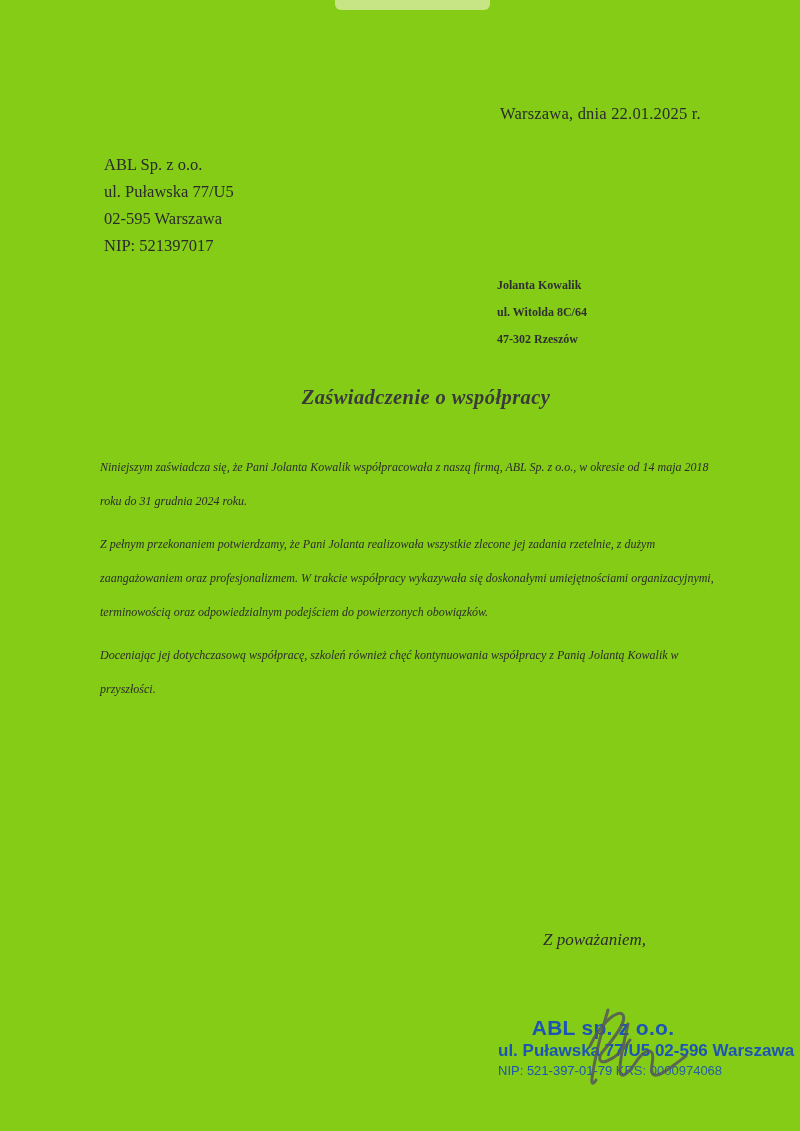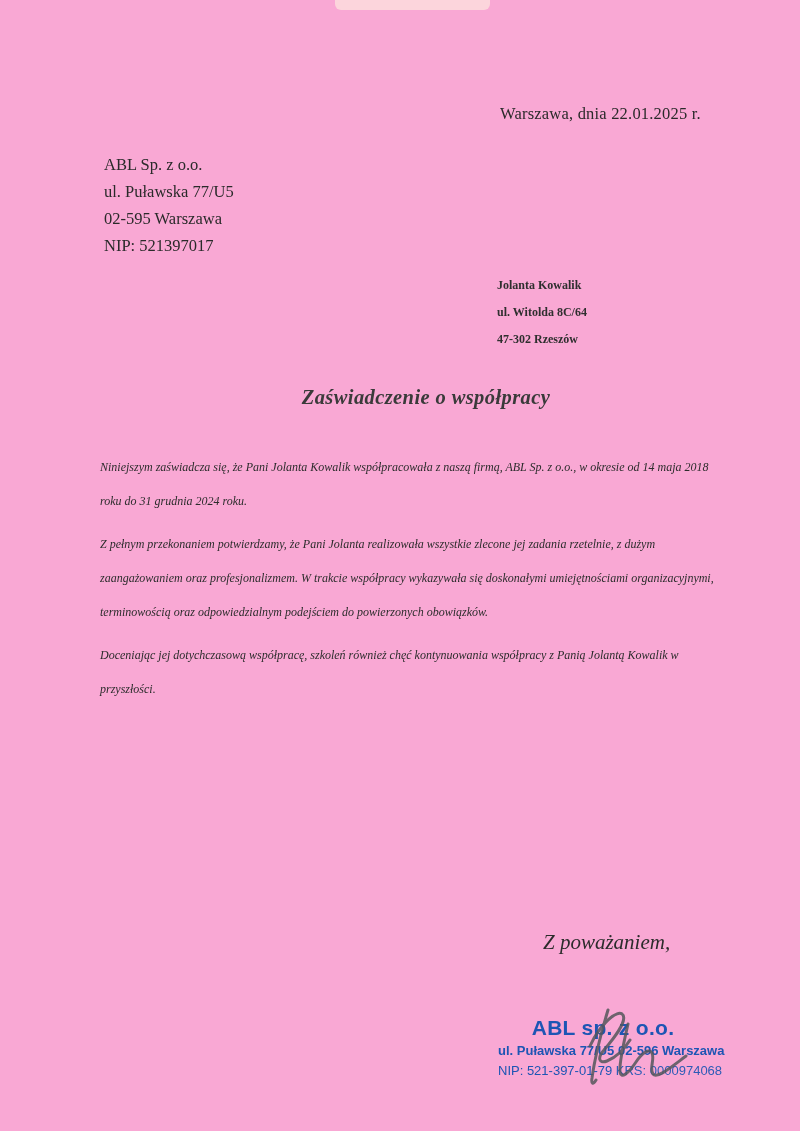--- a/index.html
+++ b/index.html
@@ -4,21 +4,21 @@
 <style>
   html,body{margin:0;padding:0;}
   body{
     width:800px;height:1131px;
     background:#ffffff;
     font-family:"Liberation Serif", serif;
     color:#262626;
     position:relative;
     overflow:hidden;
   }
-  .page{position:absolute;inset:0;background:#f9a8d4;}
+  .page{position:absolute;inset:0;background:#84cc16;}
   .scan-artifact{
     position:absolute;left:335px;top:0;width:155px;height:10px;
     background:rgba(255,249,225,0.55);border-radius:0 0 6px 6px;
   }
   .date-line{
     position:absolute;left:500px;top:104px;
     font-size:16.5px;letter-spacing:.2px;color:#2a2a2a;
   }
   .sender{
     position:absolute;left:104px;top:151px;
@@ -35,33 +35,33 @@
     letter-spacing:.4px;color:#3a3a3a;
   }
   .body-text{
     position:absolute;left:100px;top:450px;width:624px;
     font-size:12px;font-style:italic;line-height:34px;
     color:#2c2c2c;
   }
   .body-text p{margin:0 0 9px 0;white-space:pre-wrap;}
   .closing{
     position:absolute;left:543px;top:930px;
-    font-size:21px;font-style:italic;color:#2c2c2c;
+    font-size:17px;font-style:italic;color:#2c2c2c;
   }
   .stamp{
     position:absolute;left:498px;top:1016px;width:210px;
     text-align:center;
     font-family:"Liberation Sans", sans-serif;
     color:#1d55b4;
   }
   .stamp .company{
     font-size:21px;font-weight:bold;letter-spacing:.3px;line-height:24px;
   }
   .stamp .address{
-    font-size:13px;font-weight:bold;margin-top:2px;line-height:17px;white-space:nowrap;
+    font-size:17px;font-weight:bold;margin-top:2px;line-height:17px;white-space:nowrap;
   }
   .stamp .address .light{font-weight:600;}
   .stamp .registry{
     font-size:13px;margin-top:3px;line-height:17px;white-space:nowrap;
   }
   .stamp .registry .nip{font-weight:normal;}
   .stamp .registry .krs{font-weight:400;opacity:.92;}
   .signature{
     position:absolute;left:562px;top:998px;width:132px;height:98px;
     pointer-events:none;

